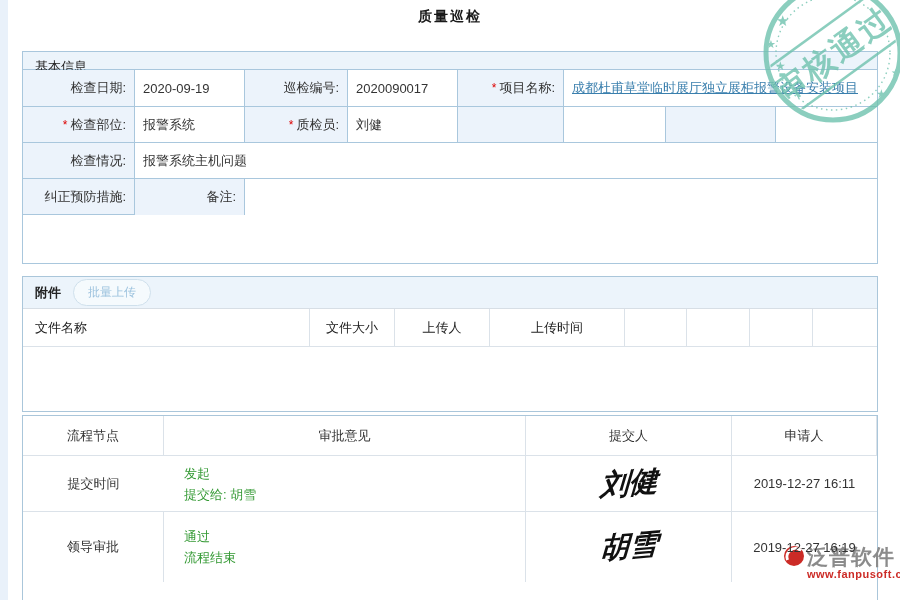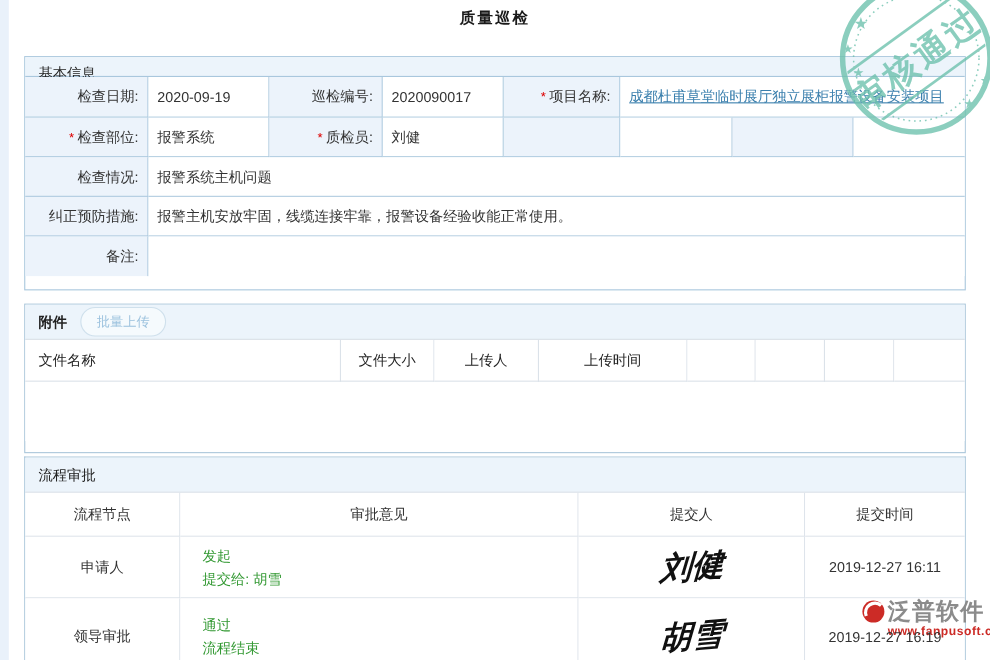--- a/index.html
+++ b/index.html
@@ -105,21 +105,20 @@
     <div class="c val nr"></div>
 
     <div class="c lab">
         <span>检查情况:</span>
       </div>
     <div class="c val sp7 nr">报警系统主机问题</div>
 
     <div class="c lab">
         <span>纠正预防措施:</span>
       </div>
-    <div class="c val sp7 nr">报警主机安放牢固，线缆连接牢靠，报警设备经验收能正常使用。</div>
 
     <div class="c lab nb">
         <span>备注:</span>
       </div>
     <div class="c val sp7 nr nb"></div>
   </div>
 </div>
 
 <div class="section sec-attach">
   <div class="sec-head">
@@ -133,29 +132,28 @@
     <div class="c">上传时间</div>
     <div class="c"></div>
     <div class="c"></div>
     <div class="c"></div>
     <div class="c nr"></div>
   </div>
   <div class="att-body"></div>
 </div>
 
 <div class="section sec-approve">
-  <div class="sec-head">流程审批</div>
   <div class="appr-grid">
 
     <div class="c">流程节点</div>
     <div class="c">审批意见</div>
     <div class="c">提交人</div>
+    <div class="c">申请人</div>
+
     <div class="c nr">提交时间</div>
-
-    <div class="c">申请人</div>
     <div class="c op-cell">
       <span class="green">发起</span>
       <span class="green">提交给: 胡雪</span>
     </div>
     <div class="c">
       <span class="signature">刘健</span>
     </div>
     <div class="c nr">
       <span class="time-txt">2019-12-27 16:11</span>
     </div>

